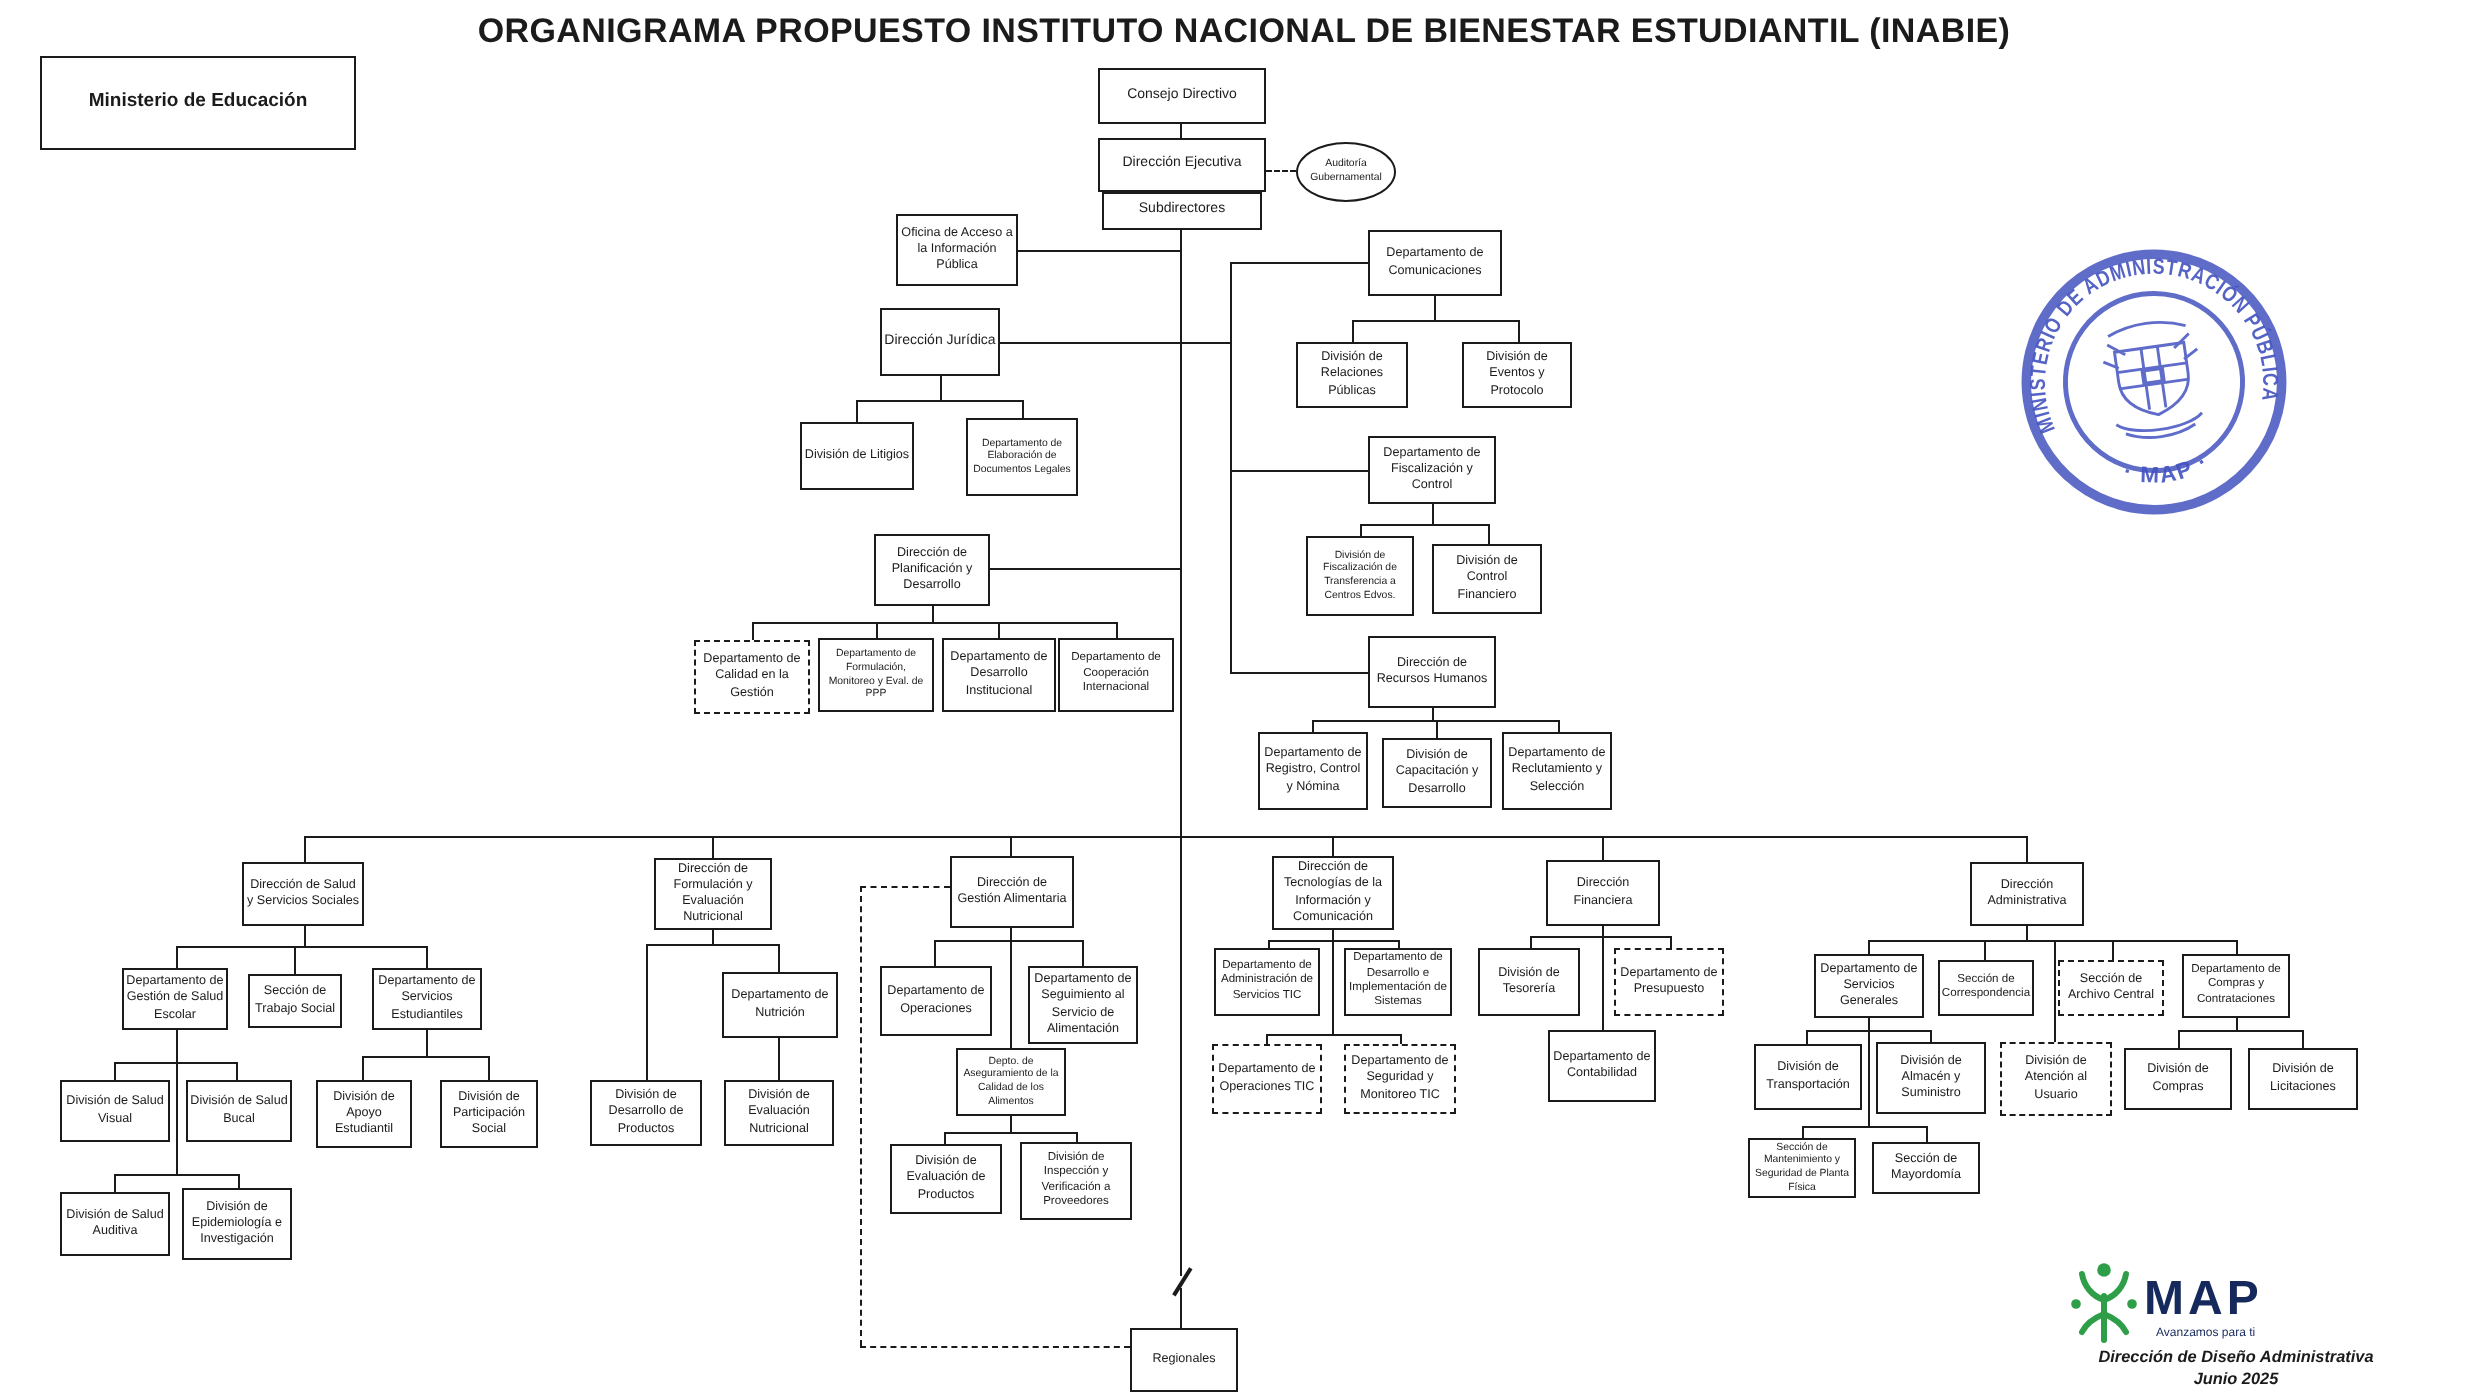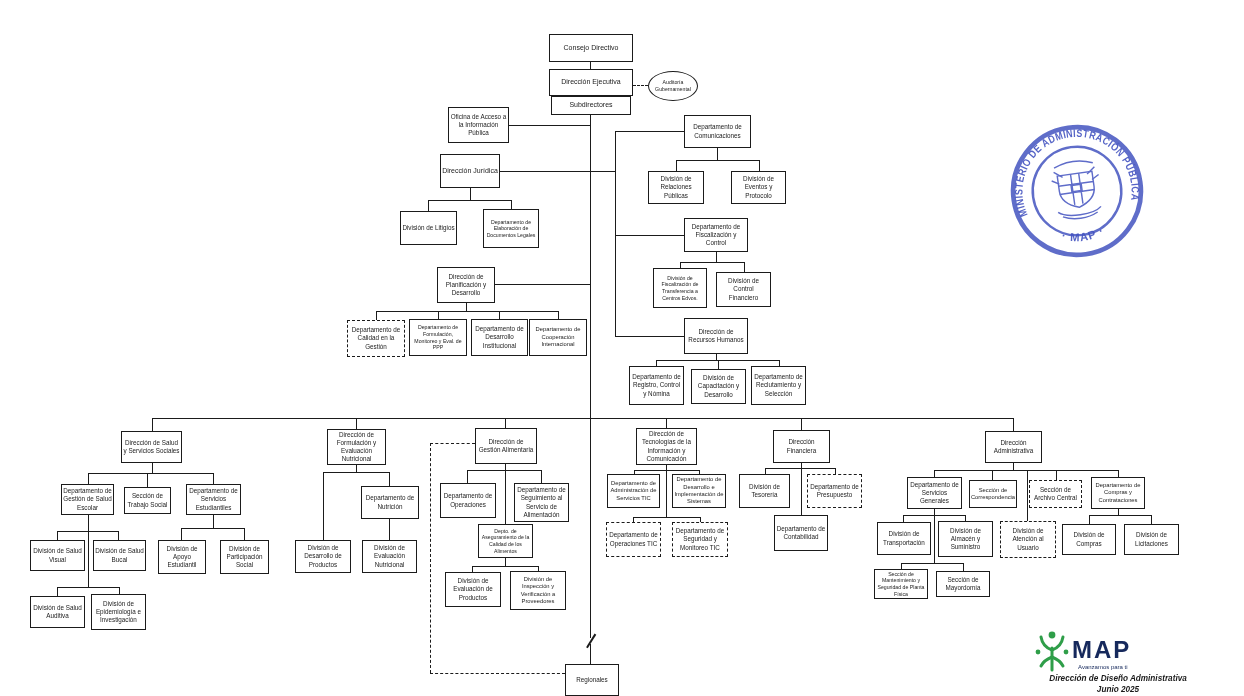--- a/index.html
+++ b/index.html
@@ -33,21 +33,23 @@
   #footer-line1{position:absolute;left:0px;top:44px;width:220px;text-align:center;
             font-size:8.2px;font-weight:bold;font-style:italic;}
   #footer-line2{position:absolute;left:0px;top:55px;width:220px;text-align:center;
             font-size:8.2px;font-weight:bold;font-style:italic;}
 </style>
 </head>
 <body>
 
 <div id="stage">
 
-
+  <div id="title">ORGANIGRAMA PROPUESTO INSTITUTO NACIONAL DE BIENESTAR ESTUDIANTIL (INABIE)</div>
+
+  <div class="box ministry b2" style="left:20px;top:28px;width:158px;height:47px">Ministerio de Educación</div>
   <div class="box t7 b2" style="left:549px;top:34px;width:84px;height:28px">Consejo Directivo</div>
   <div class="box t7 b2" style="left:549px;top:69px;width:84px;height:27px">Dirección Ejecutiva</div>
   <div class="box t7 b2" style="left:551px;top:96px;width:80px;height:19px">Subdirectores</div>
   <div class="oval" style="left:648px;top:71px;width:50px;height:30px">Auditoría Gubernamental</div>
 
   <div class="box" style="left:448px;top:107px;width:61px;height:36px">Oficina de Acceso a la Información Pública</div>
   <div class="box t7" style="left:440px;top:154px;width:60px;height:34px">Dirección Jurídica</div>
   <div class="box" style="left:400px;top:211px;width:57px;height:34px">División de Litigios</div>
   <div class="box sm" style="left:483px;top:209px;width:56px;height:39px">Departamento de Elaboración de Documentos Legales</div>
   <div class="box" style="left:437px;top:267px;width:58px;height:36px">Dirección de Planificación y Desarrollo</div>

